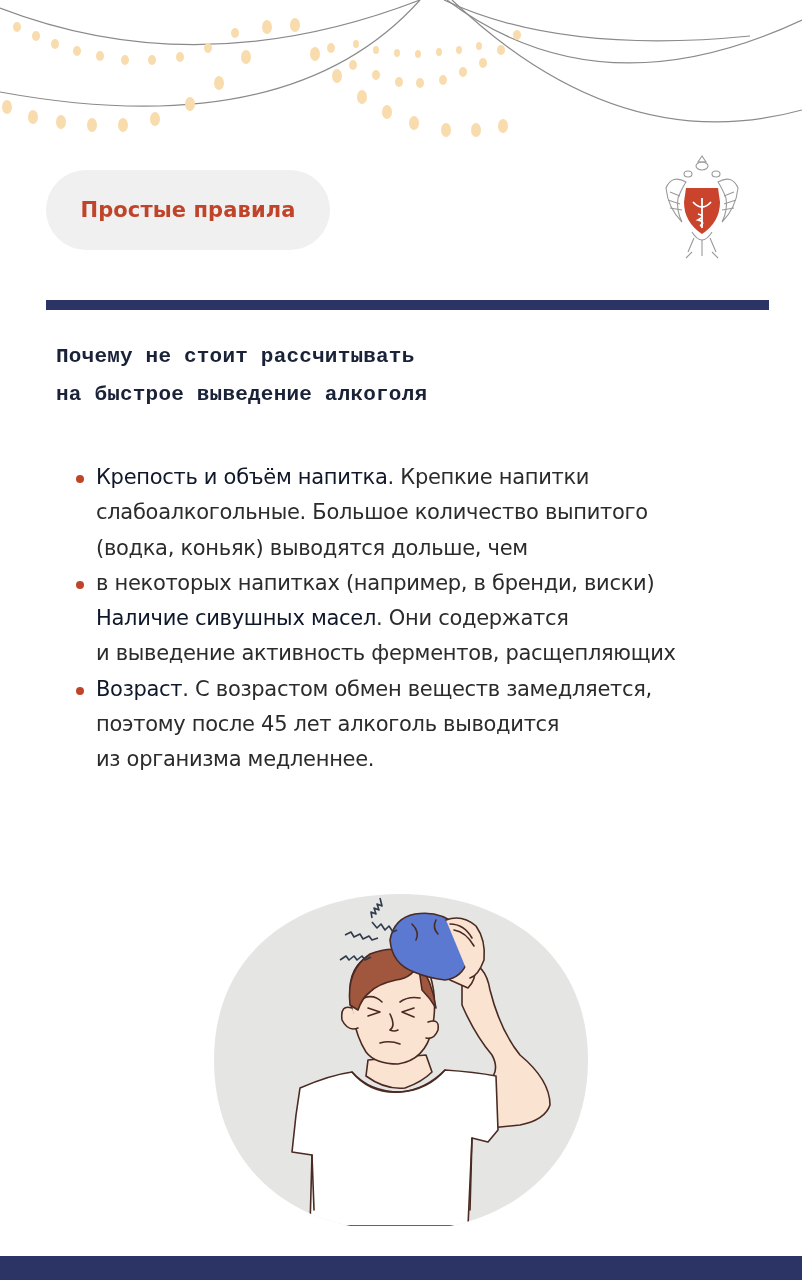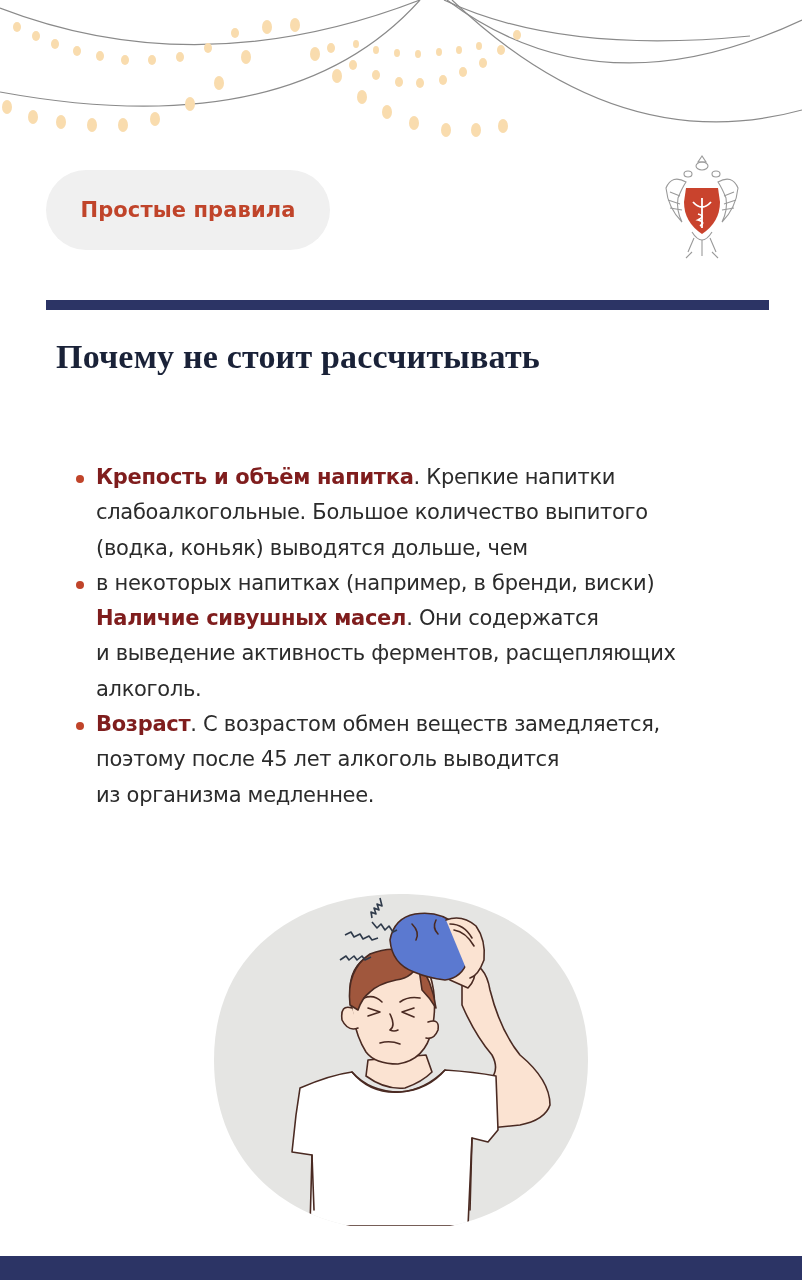--- a/index.html
+++ b/index.html
@@ -17,36 +17,36 @@
       color: #c0442a; font-weight: bold; font-size: 21px; letter-spacing: 0.1px;
       font-family: "DejaVu Sans", sans-serif;
     }
 
     .emblem { position: absolute; left: 662px; top: 152px; width: 80px; height: 112px; }
 
     .divider-bar { position: absolute; left: 46px; top: 300px; width: 723px; height: 10px; background: #2c3465; }
 
     .headline {
       position: absolute; left: 56px; top: 338px; width: 700px;
-      color: #1a2238; font-weight: bold; font-size: 34px; line-height: 38px;
-      font-family: Liberation Serif, serif; letter-spacing: 0.2px;
+      color: #1a2238; font-weight: bold; font-size: 21px; line-height: 38px;
+      font-family: Liberation Mono, monospace; letter-spacing: 0.2px;
     }
     .headline div { white-space: nowrap; }
 
     .bullets { position: absolute; left: 74px; top: 460px; width: 700px; }
     .bullet { position: relative; padding-left: 22px; }
     .bullet .dot {
       position: absolute; left: 2px; top: 15px; width: 8px; height: 8px; border-radius: 50%;
       background: #c0442a;
     }
     .bullet .line {
       font-size: 21px; line-height: 35.3px; color: #2b2b2b; white-space: nowrap;
       font-family: "DejaVu Sans", sans-serif; letter-spacing: -0.3px;
     }
-    .bullet .hl { color: #7f1d1d; font-weight: bold; }
+    .bullet .hl { color: #0f172a; font-weight: normal; }
 
     .illustration { position: absolute; left: 200px; top: 880px; width: 400px; height: 360px; }
 
     .footer-bar { position: absolute; left: 0; top: 1256px; width: 802px; height: 24px; background: #2c3465; }
   </style>
 </head>
 <body>
 
 <svg class="garland" viewBox="0 0 802 150">
   <g fill="none" stroke="#8a8a8a" stroke-width="1.2">
@@ -129,35 +129,35 @@
     <path d="M31,50 Q40,60 49,50"></path>
     <path d="M40,46 L40,76"></path>
     <path d="M36,62 Q44,64 36,68 Q44,70 38,74"></path>
   </g>
 </svg>
 
 <div class="divider-bar"></div>
 
 <div class="headline">
   <div>Почему не стоит рассчитывать</div>
+  <div>на быстрое выведение алкоголя</div>
 </div>
 
 <div class="bullets">
   <div class="bullet">
     <span class="dot"></span>
     <div class="line"><span class="hl">Крепость и объём напитка</span><span>. Крепкие напитки</span></div>
     <div class="line">слабоалкогольные. Большое количество выпитого</div>
     <div class="line">(водка, коньяк) выводятся дольше, чем</div>
   </div>
   <div class="bullet">
     <span class="dot"></span>
     <div class="line">в некоторых напитках (например, в бренди, виски)</div>
     <div class="line"><span class="hl">Наличие сивушных масел</span><span>. Они содержатся</span></div>
     <div class="line">и выведение активность ферментов, расщепляющих</div>
-    <div class="line">алкоголь.</div>
   </div>
   <div class="bullet">
     <span class="dot"></span>
     <div class="line"><span class="hl">Возраст</span><span>. С возрастом обмен веществ замедляется,</span></div>
     <div class="line">поэтому после 45 лет алкоголь выводится</div>
     <div class="line">из организма медленнее.</div>
   </div>
 </div>
 
 <svg class="illustration" viewBox="0 0 400 360">

